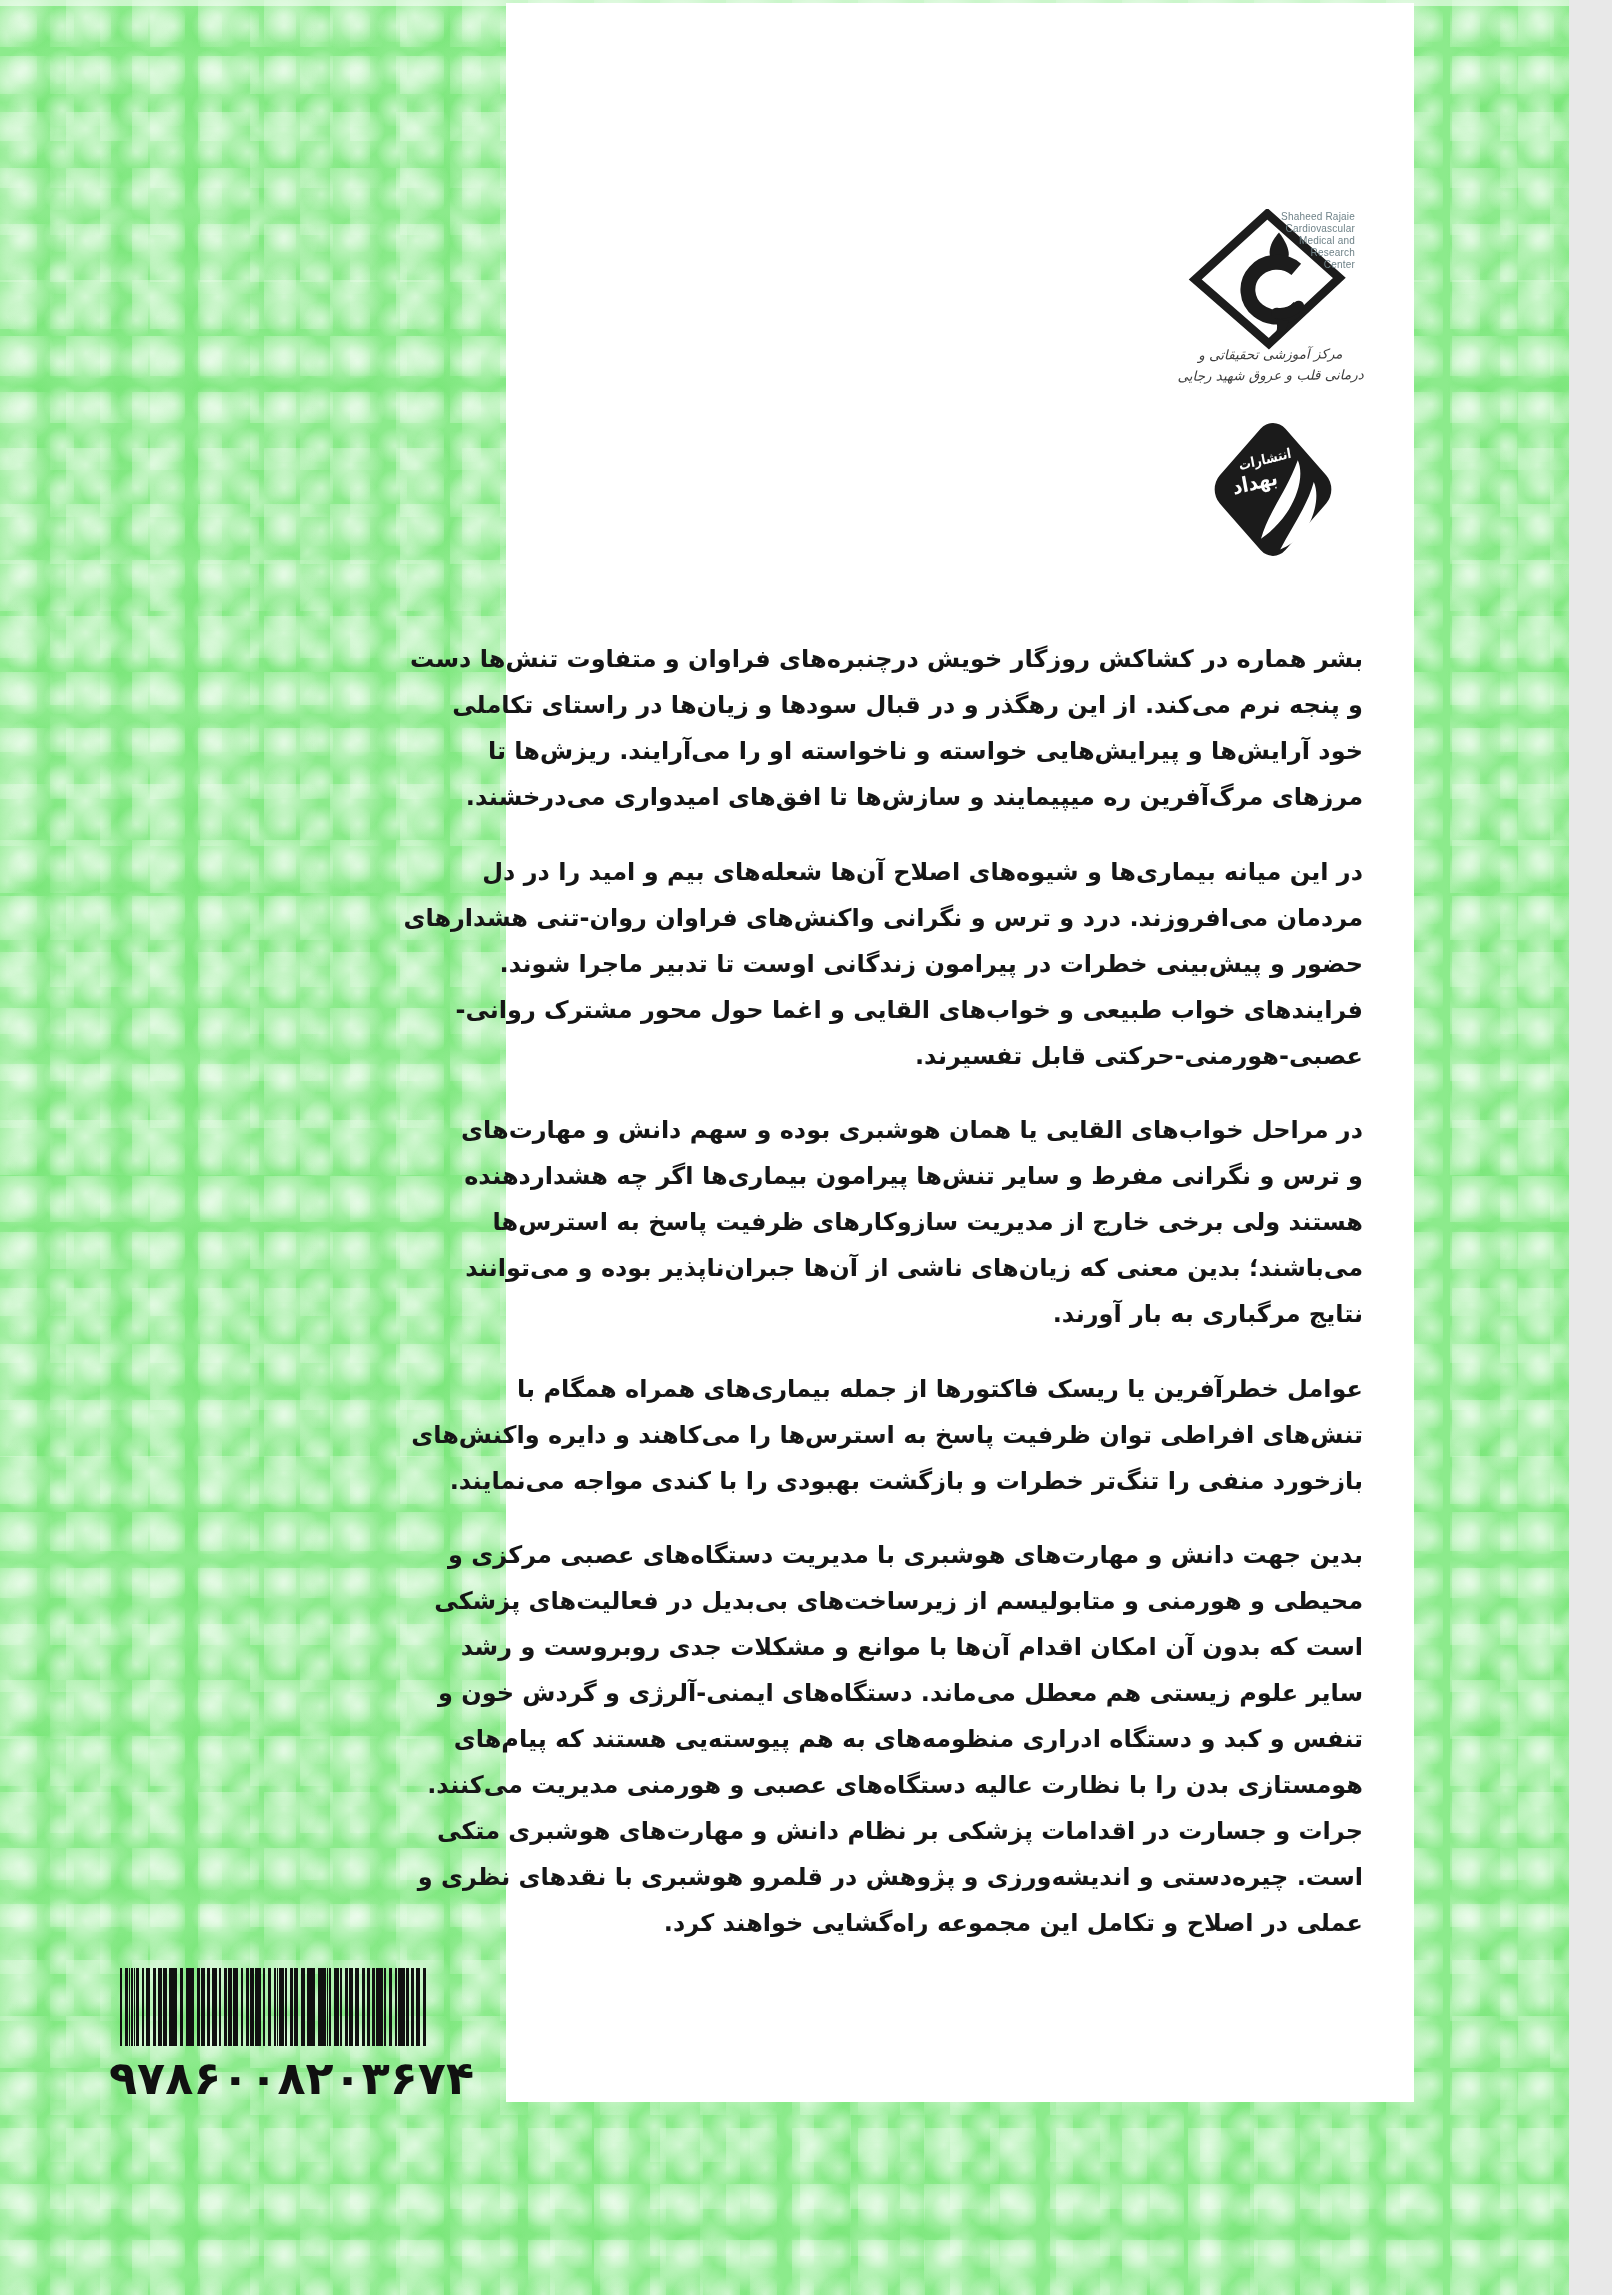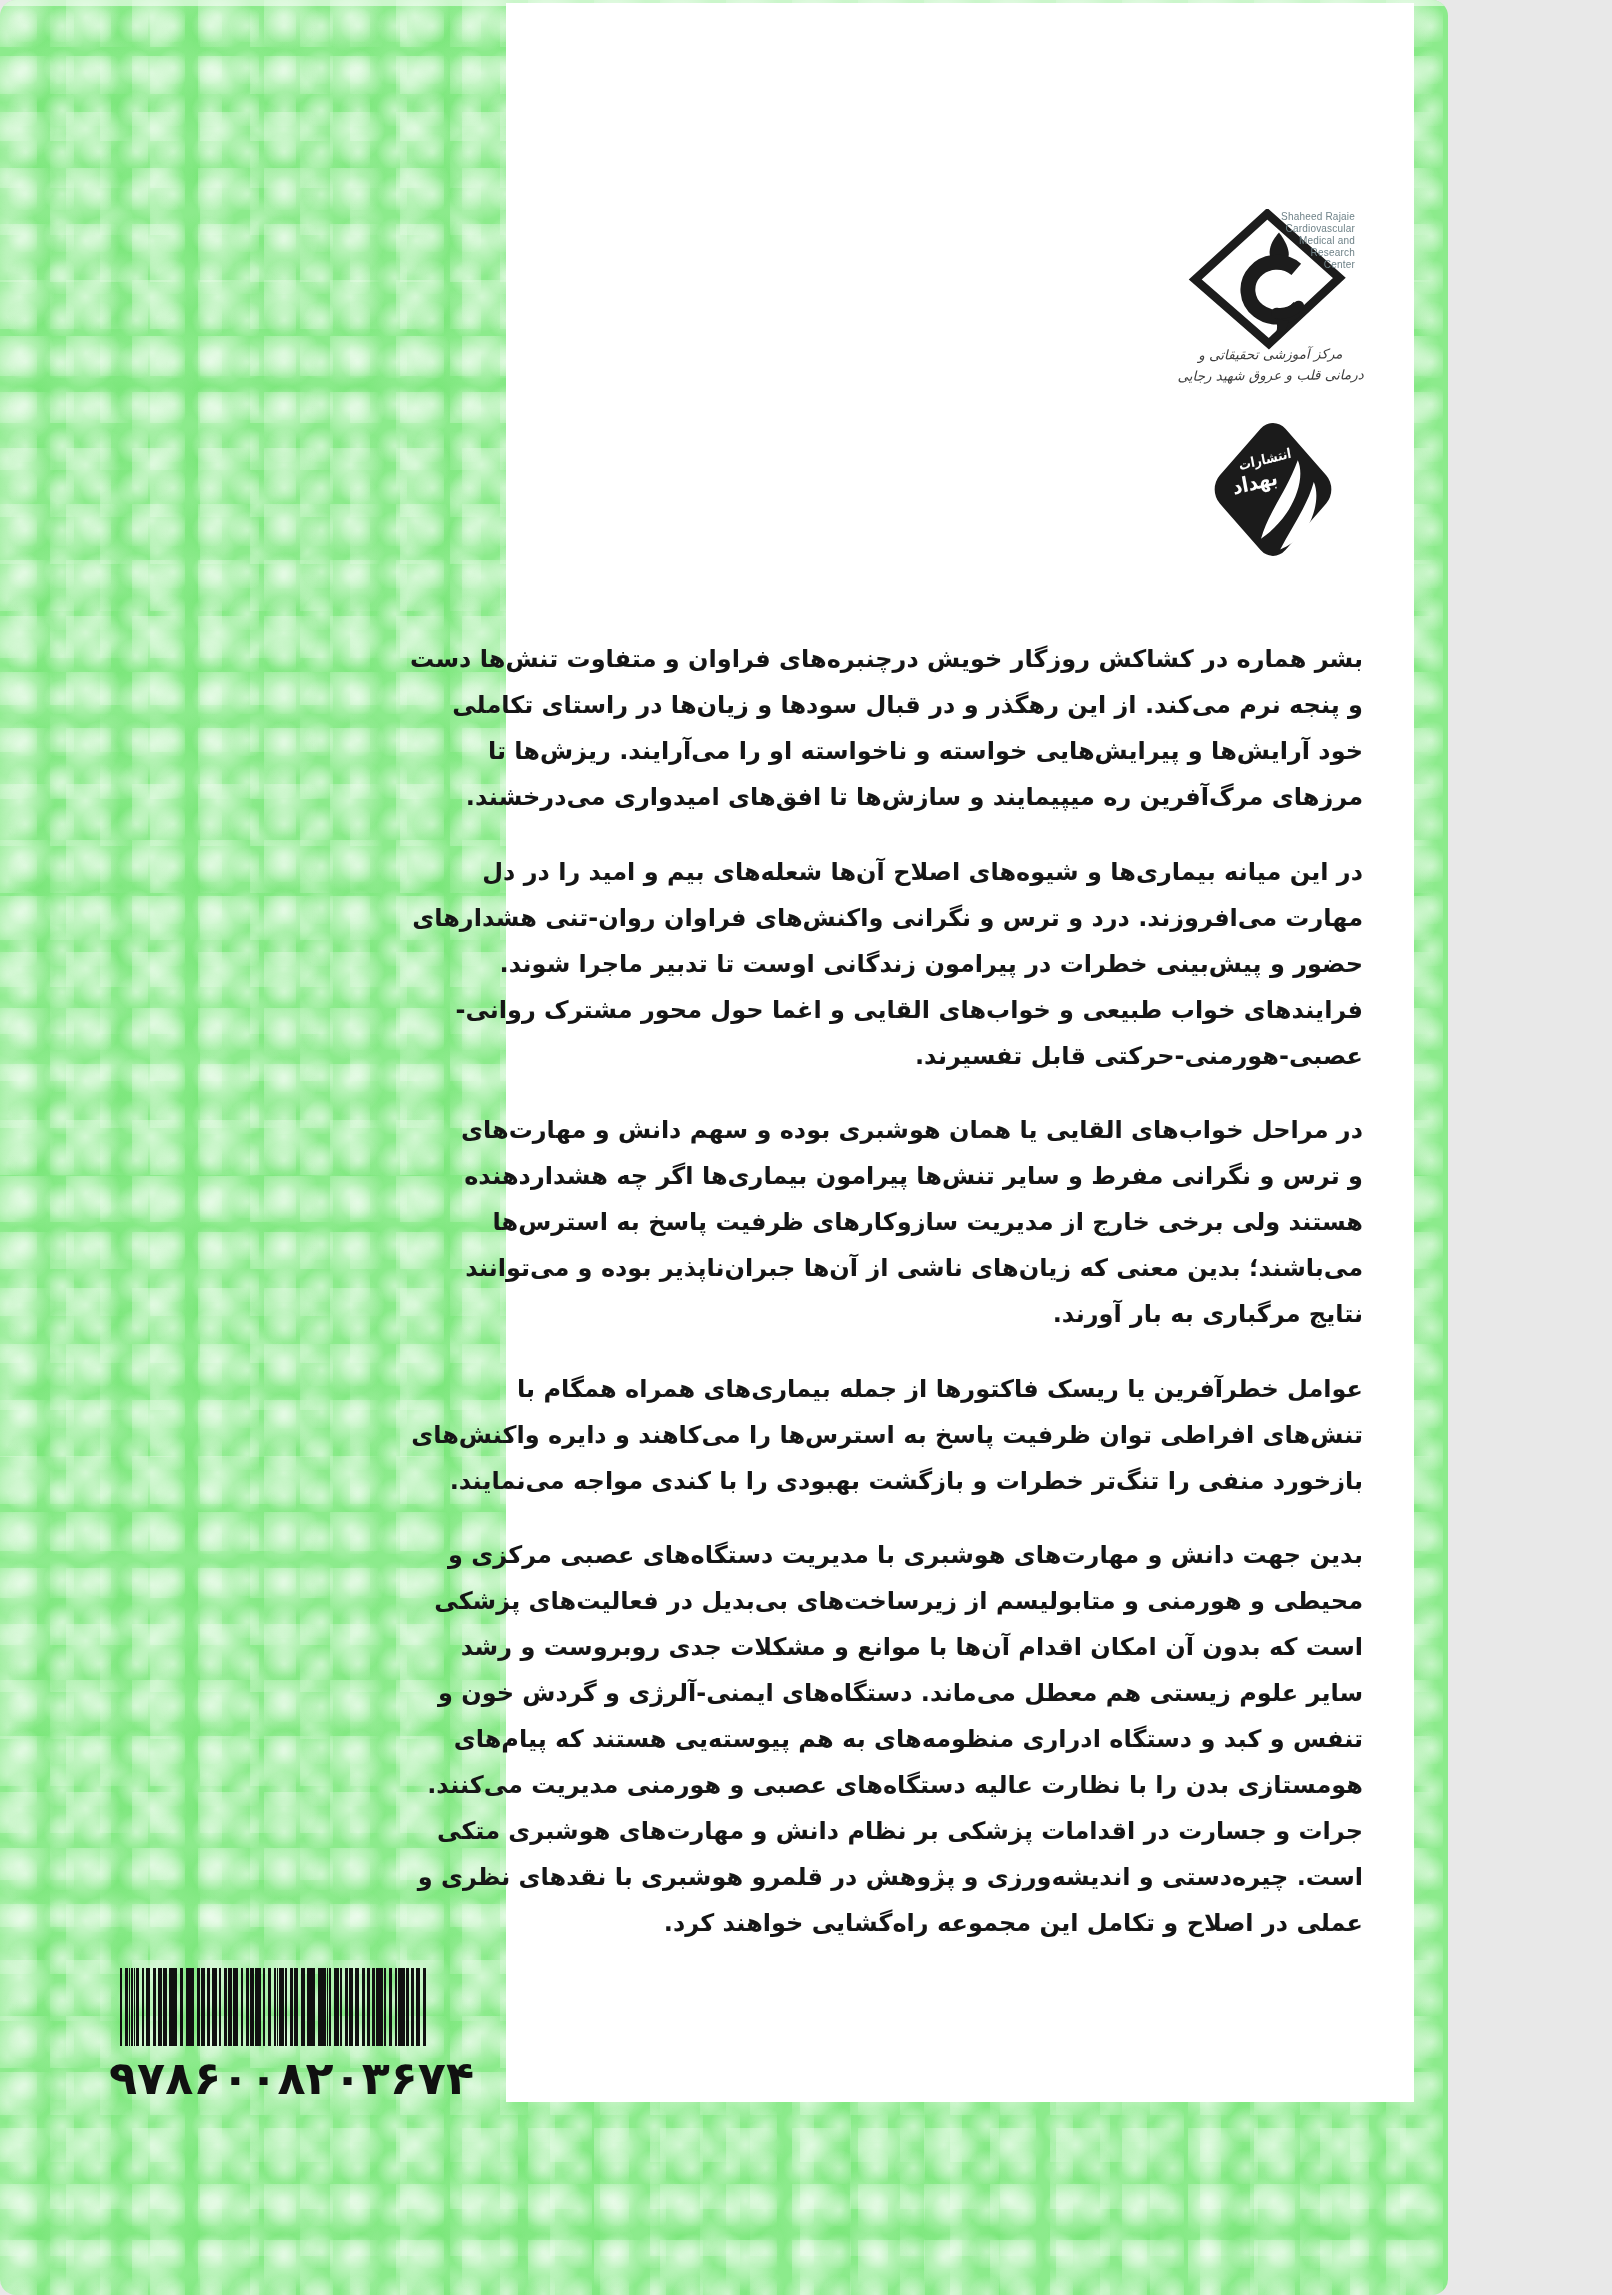--- a/index.html
+++ b/index.html
@@ -1,26 +1,25 @@
 <!DOCTYPE html>
 <html lang="fa" style="font-size:12.7px"><head>
 <meta charset="utf-8">
 <style>
   html,body{margin:0;padding:0;background:#e8e8e8;}
   .page{
-    position:relative;width:1448px;height:2295px;overflow:hidden;
+    position:relative;width:1569px;height:2295px;overflow:hidden;
     background-color:#8ceb8c;
     background-image:
       radial-gradient(circle at 30% 30%, rgba(255,255,255,.62), rgba(255,255,255,0) 58%),
       radial-gradient(circle at 68% 62%, rgba(255,255,255,.5), rgba(255,255,255,0) 52%),
       radial-gradient(circle at 50% 48%, rgba(120,230,120,.85), rgba(120,230,120,0) 62%),
       radial-gradient(circle at 15% 75%, rgba(255,255,255,.4), rgba(255,255,255,0) 50%);
     background-size:66px 56px, 37px 42px, 80px 71px, 50px 47px;
     font-family:"DejaVu Sans",sans-serif;
-    border-radius:16px;
   }
   .scan-edge{position:absolute;left:0;top:0;width:100%;height:5.5px;background:rgba(255,255,255,.55);}
   .panel{position:absolute;left:506px;top:3.2px;width:908px;height:2099px;background:#ffffff;}
 
   
   .rajaie-logo{position:absolute;left:679px;top:206px;width:163px;height:141px;}
   .rajaie-en{
     position:absolute;left:736px;top:208px;width:113px;text-align:right;
     font-family:"Liberation Sans",sans-serif;font-size:10px;line-height:12px;
     color:#6e8288;letter-spacing:0.2px;
@@ -96,21 +95,21 @@
 
     <div class="textblock">
         <div class="para">
           <div class="tline">بشر هماره در کشاکش روزگار خویش درچنبره‌های فراوان و متفاوت تنش‌ها دست</div>
           <div class="tline">و پنجه نرم می‌کند. از این رهگذر و در قبال سودها و زیان‌ها در راستای تکاملی</div>
           <div class="tline">خود آرایش‌ها و پیرایش‌هایی خواسته و ناخواسته او را می‌آرایند. ریزش‌ها تا</div>
           <div class="tline">مرزهای مرگ‌آفرین ره میپیمایند و سازش‌ها تا افق‌های امیدواری می‌درخشند.</div>
         </div>
         <div class="para">
           <div class="tline">در این میانه بیماری‌ها و شیوه‌های اصلاح آن‌ها شعله‌های بیم و امید را در دل</div>
-          <div class="tline">مهارت می‌افروزند. درد و ترس و نگرانی واکنش‌های فراوان روان-تنی هشدارهای</div>
+          <div class="tline">مردمان می‌افروزند. درد و ترس و نگرانی واکنش‌های فراوان روان-تنی هشدارهای</div>
           <div class="tline">حضور و پیش‌بینی خطرات در پیرامون زندگانی اوست تا تدبیر ماجرا شوند.</div>
           <div class="tline">فرایندهای خواب طبیعی و خواب‌های القایی و اغما حول محور مشترک روانی-</div>
           <div class="tline end">عصبی-هورمنی-حرکتی قابل تفسیرند.</div>
         </div>
         <div class="para">
           <div class="tline">در مراحل خواب‌های القایی یا همان هوشبری بوده و سهم دانش و مهارت‌های</div>
           <div class="tline">و ترس و نگرانی مفرط و سایر تنش‌ها پیرامون بیماری‌ها اگر چه هشداردهنده</div>
           <div class="tline">هستند ولی برخی خارج از مدیریت سازوکارهای ظرفیت پاسخ به استرس‌ها</div>
           <div class="tline">می‌باشند؛ بدین معنی که زیان‌های ناشی از آن‌ها جبران‌ناپذیر بوده و می‌توانند</div>
           <div class="tline end">نتایج مرگباری به بار آورند.</div>

